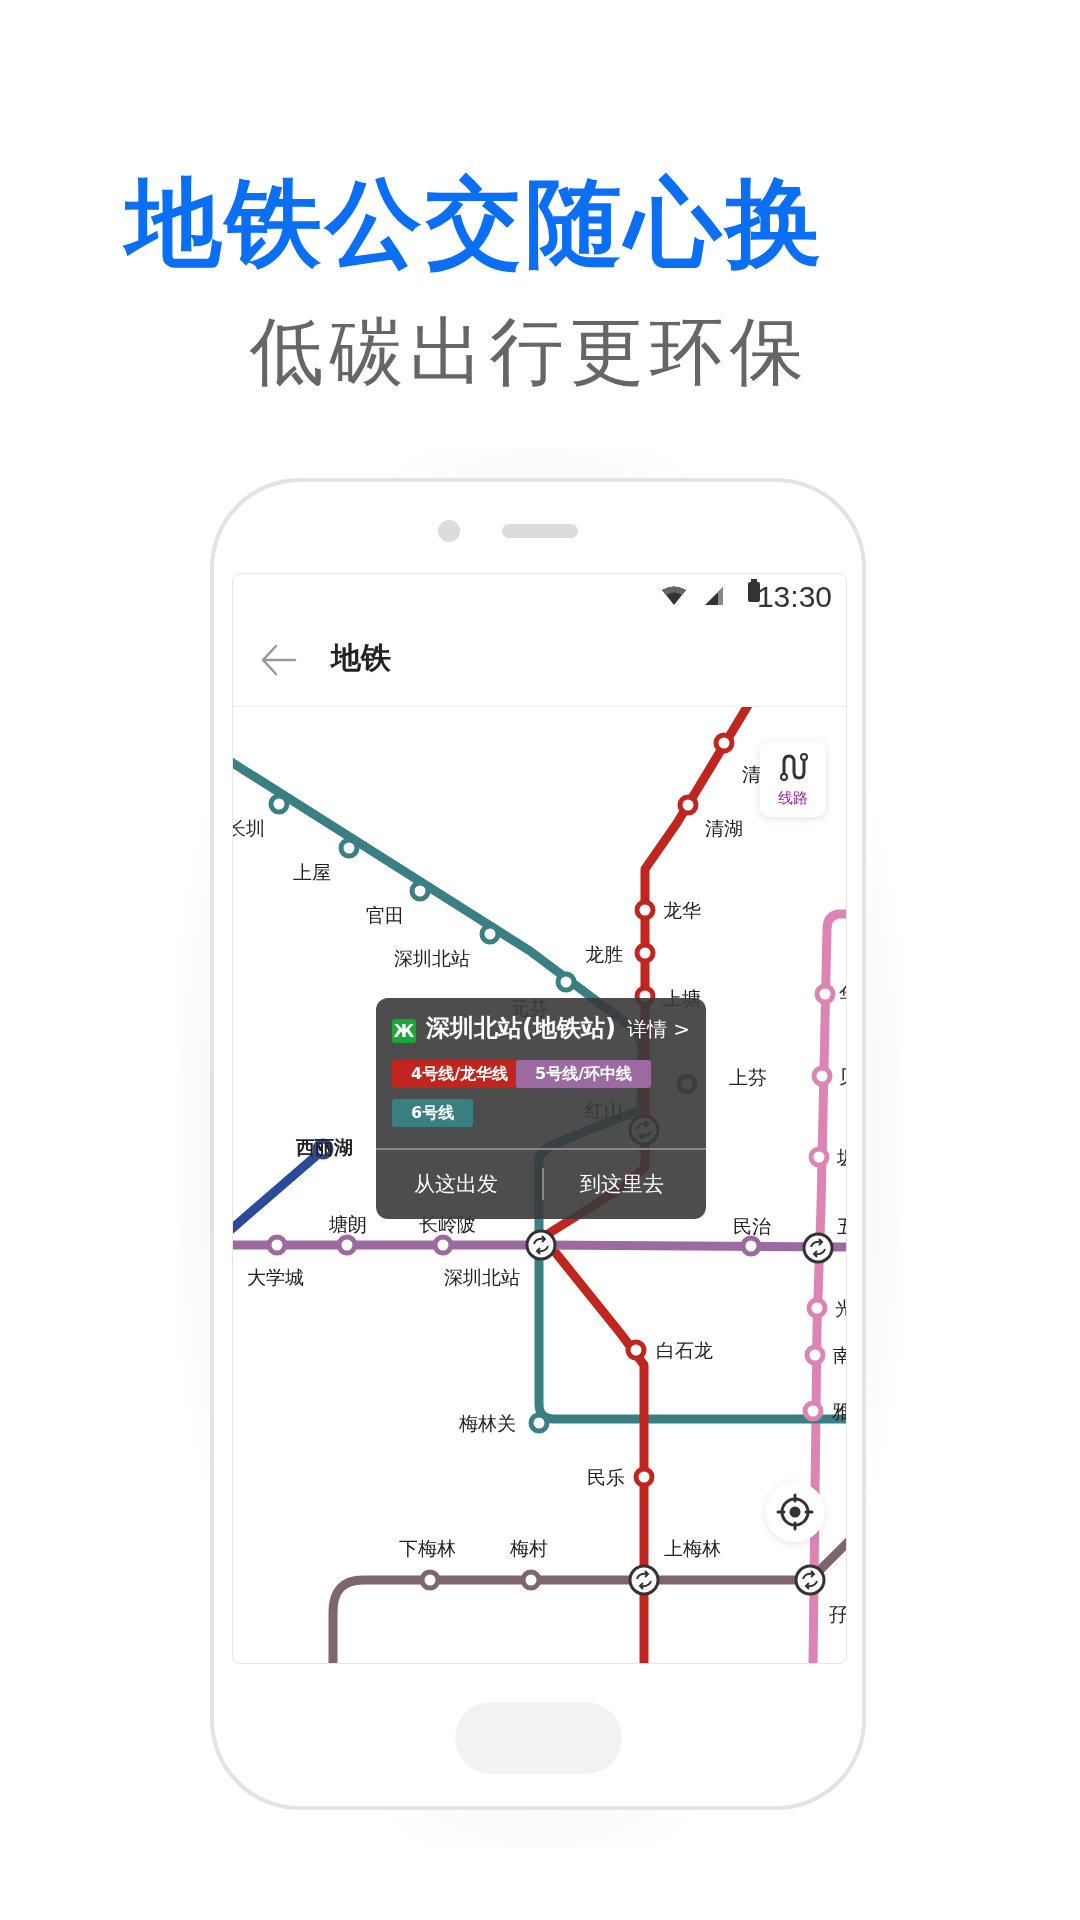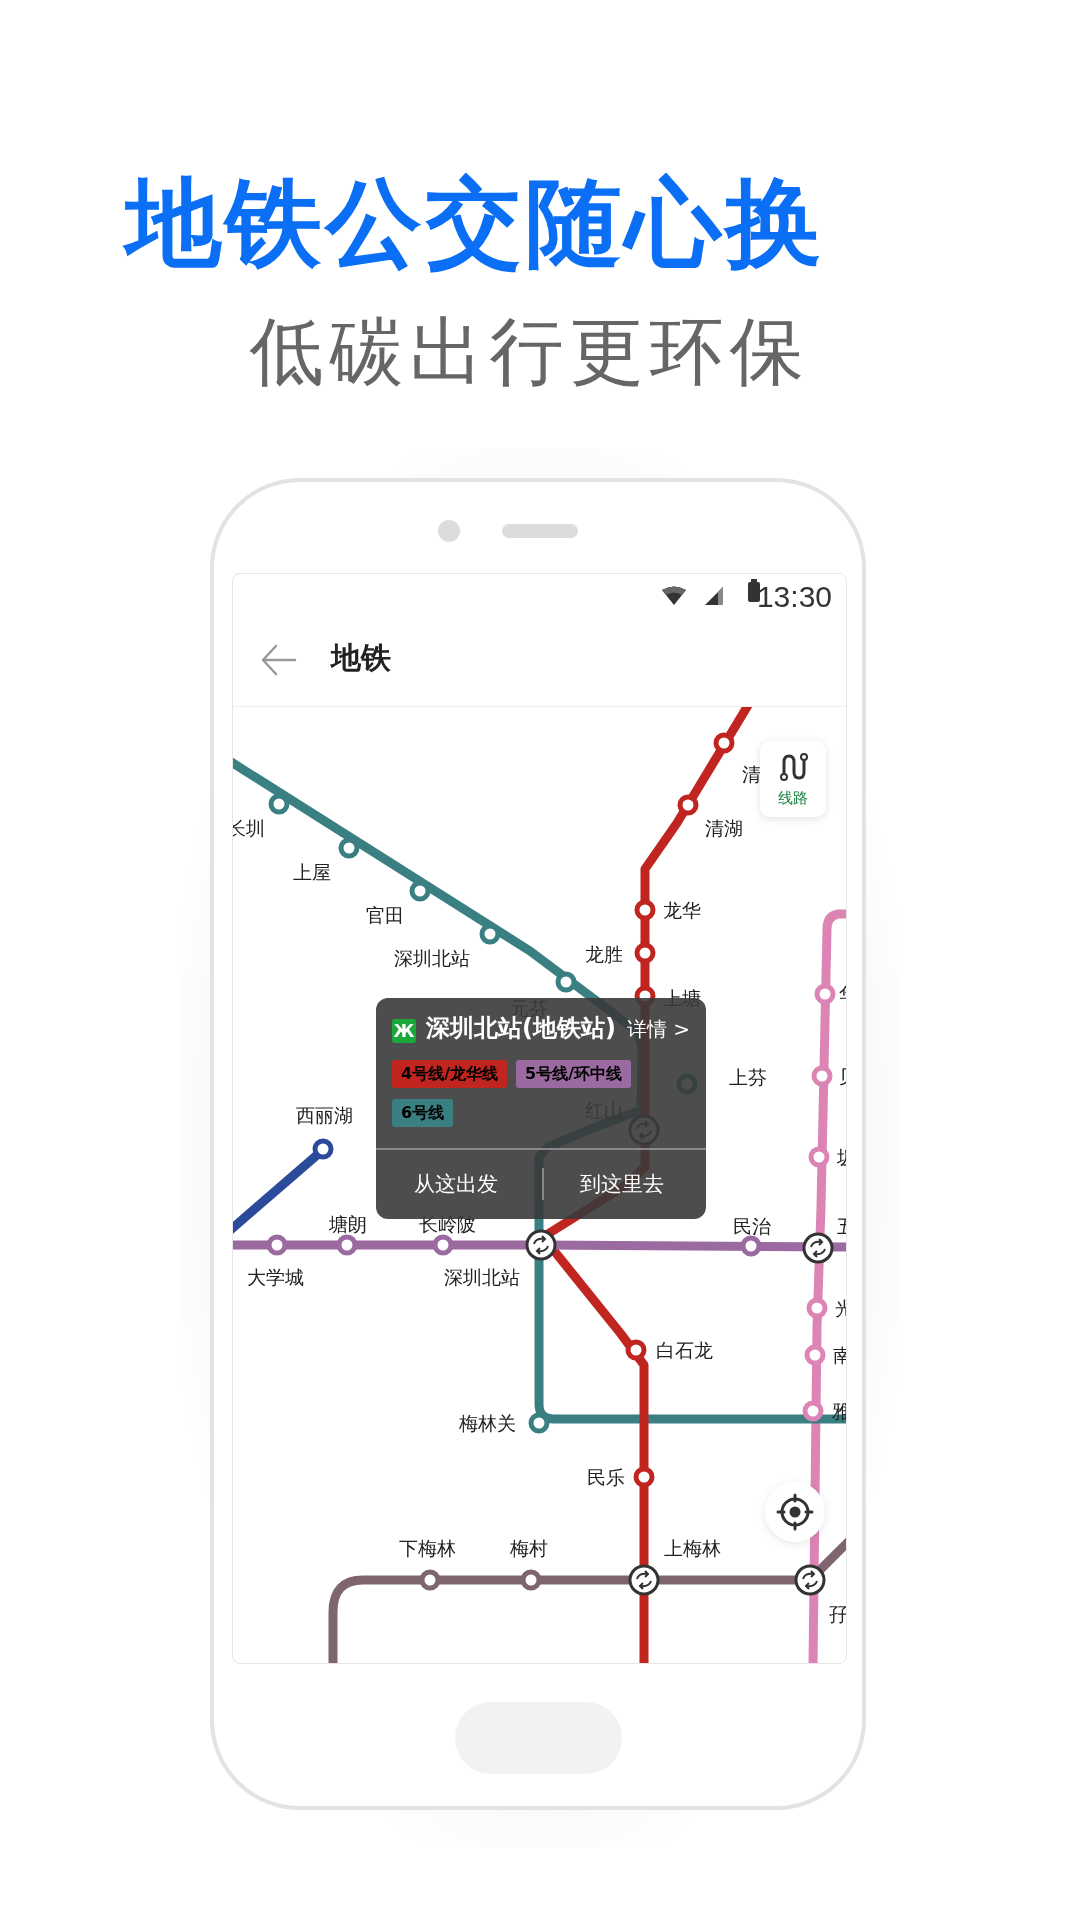--- a/index.html
+++ b/index.html
@@ -18,27 +18,27 @@
   .signal{position:absolute;left:470px;top:12px;}
   .battery{position:absolute;left:515px;top:8px;width:12px;height:20px;background:#333;border-radius:2px;}
   .battery:before{content:"";position:absolute;left:3px;top:-3px;width:6px;height:3px;background:#333;}
   .appbar{position:absolute;left:0;top:38px;width:100%;height:94px;border-bottom:1.5px solid #eeeeee;}
   .back{position:absolute;left:26px;top:30px;width:40px;height:36px;cursor:pointer;}
   .appbar-title{position:absolute;left:98px;top:26px;font-size:30px;font-weight:bold;color:#222;}
   .map{position:absolute;left:0;top:133px;width:615px;height:958px;}
   .map svg{position:absolute;left:0;top:0;}
   .st{position:absolute;font-size:19px;color:#222;white-space:nowrap;line-height:22px;}
   .route-btn{position:absolute;left:527px;top:34px;width:66px;height:76px;background:#fff;border-radius:10px;box-shadow:0 2px 8px rgba(0,0,0,0.12);text-align:center;cursor:pointer;}
-  .route-btn .lbl{position:absolute;left:0;width:100%;top:48px;font-size:15px;color:#15803d;}
+  .route-btn .lbl{position:absolute;left:0;width:100%;top:48px;font-size:15px;color:#a21caf;}
   .locate-btn{position:absolute;left:532px;top:775px;width:60px;height:60px;border-radius:50%;background:#fff;box-shadow:0 2px 8px rgba(0,0,0,0.10);cursor:pointer;}
   .popup{position:absolute;left:143px;top:291px;width:330px;height:221px;background:rgba(58,58,58,0.9);border-radius:12px;}
   .popup-logo{position:absolute;left:16px;top:21px;width:24px;height:24px;background:#1aa83a;border-radius:3px;color:#fff;font-size:17px;font-weight:bold;text-align:center;line-height:24px;}
   .popup-title{position:absolute;left:50px;top:14px;font-size:24px;font-weight:bold;color:#fff;}
   .popup-detail{position:absolute;right:16px;top:18px;font-size:20px;color:#fff;cursor:pointer;}
-  .badge{position:absolute;height:28px;line-height:28px;padding:0 9px;border-radius:3px;font-size:16px;font-weight:bold;color:#000000;}
+  .badge{position:absolute;height:28px;line-height:28px;padding:0 19px;border-radius:3px;font-size:16px;font-weight:bold;color:#ffffff;}
   .popup-divider{position:absolute;left:0;top:150px;width:100%;height:1.5px;background:#888;}
   .popup-action{position:absolute;top:172px;font-size:21px;color:#fff;cursor:pointer;}
   .popup-vsep{position:absolute;left:166px;top:170px;width:2px;height:32px;background:#888;}
 </style>
 </head>
 <body>
 
 <div class="headline">地铁公交随心换</div>
 <div class="subline">低碳出行更环保</div>
 
@@ -147,21 +147,21 @@
     <div class="st" style="left:133px;top:197px;">官田</div>
     <div class="st" style="left:161px;top:240px;">深圳北站</div>
     <div class="st" style="left:277px;top:290px;">元芬</div>
     <div class="st" style="left:474px;top:359px;padding-left:22px;">上芬</div>
     <div class="st" style="left:352px;top:392px;">红山</div>
     <div class="st" style="left:509px;top:56px;">清</div>
     <div class="st" style="left:472px;top:110px;">清湖</div>
     <div class="st" style="left:430px;top:192px;">龙华</div>
     <div class="st" style="left:352px;top:236px;">龙胜</div>
     <div class="st" style="left:430px;top:280px;">上塘</div>
-    <div class="st" style="left:63px;top:397px;">西丽湖</div>
+    <div class="st" style="left:63px;top:429px;font-weight:bold;">西丽湖</div>
     <div class="st" style="left:14px;top:559px;">大学城</div>
     <div class="st" style="left:96px;top:506px;">塘朗</div>
     <div class="st" style="left:186px;top:506px;">长岭陂</div>
     <div class="st" style="left:211px;top:559px;">深圳北站</div>
     <div class="st" style="left:500px;top:508px;">民治</div>
     <div class="st" style="left:423px;top:632px;">白石龙</div>
     <div class="st" style="left:226px;top:705px;">梅林关</div>
     <div class="st" style="left:354px;top:759px;">民乐</div>
     <div class="st" style="left:166px;top:830px;">下梅林</div>
     <div class="st" style="left:277px;top:830px;">梅村</div>

